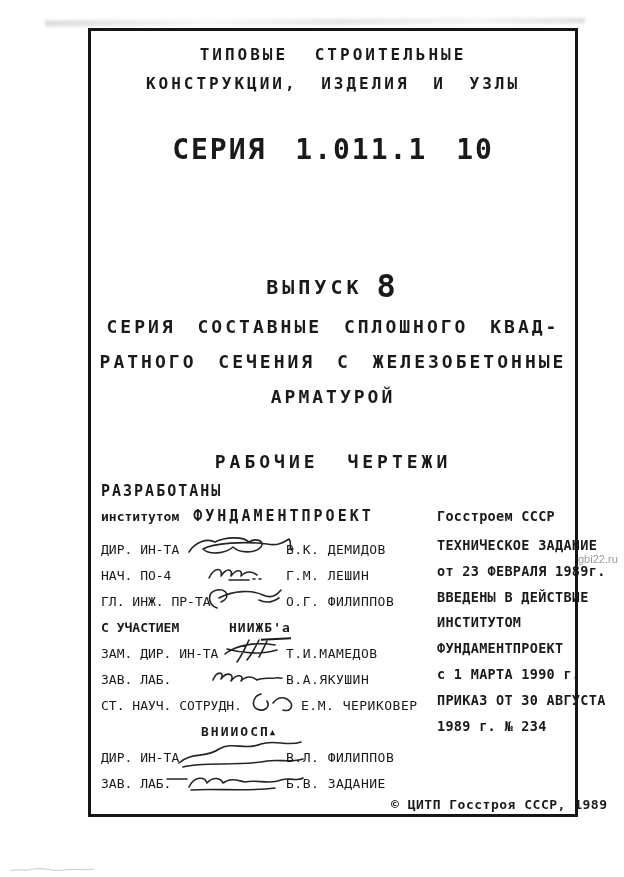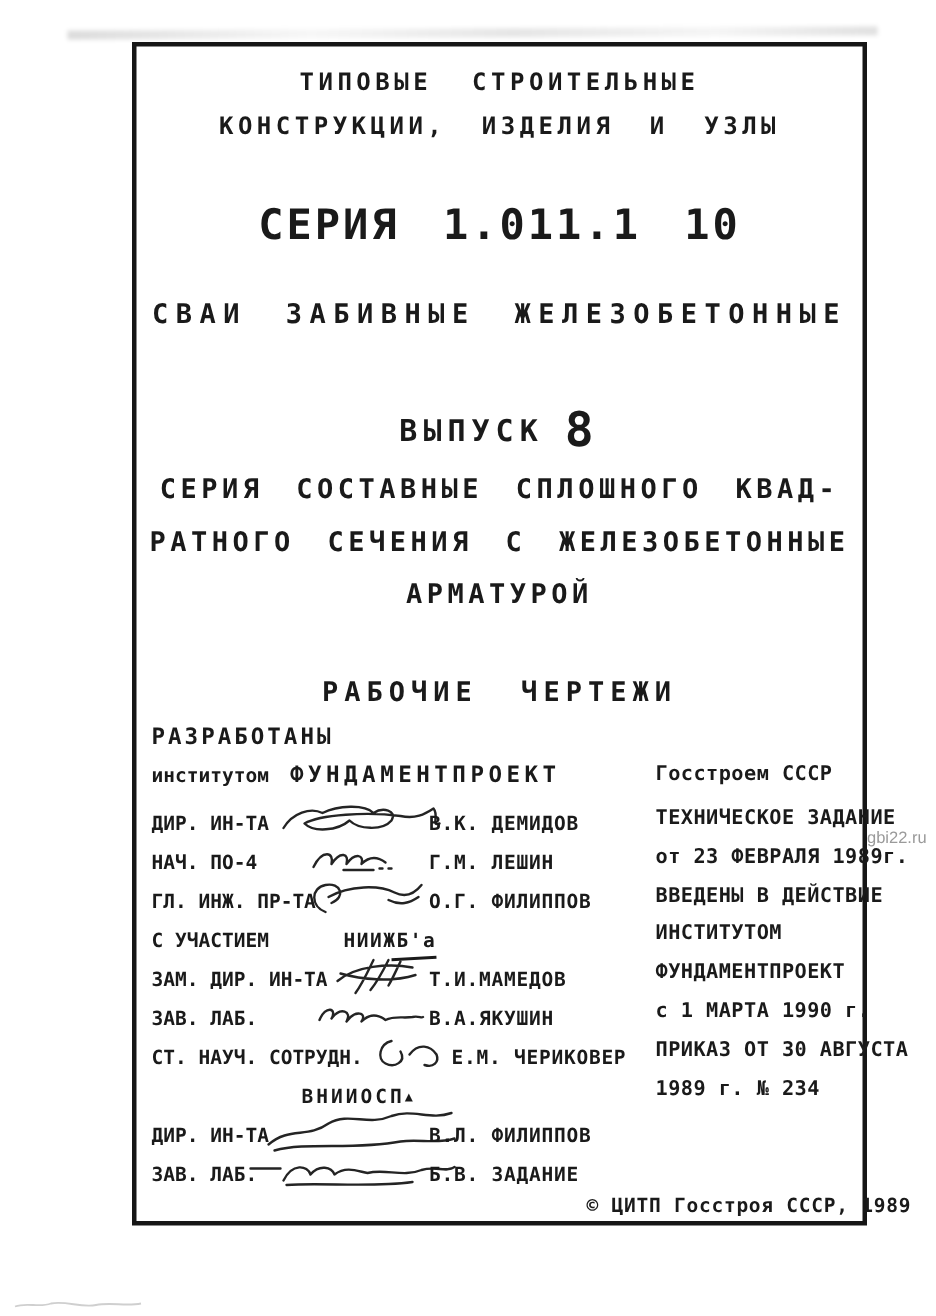--- a/index.html
+++ b/index.html
@@ -60,21 +60,21 @@
     font-size: 15px; letter-spacing: 2px; font-weight: 600;
   }
   .col-heading-right {
     position: absolute; top: 451px; left: 346px; width: 190px; text-align: center;
     font-size: 15px; letter-spacing: 2px; font-weight: 600;
   }
   .left-col { position: absolute; top: 476px; left: 10px; width: 334px; }
   .right-col { position: absolute; top: 477px; left: 346px; width: 190px; }
   .inst-line { height: 30px; font-size: 13px; font-weight: 600; white-space: nowrap; }
   .inst-name { font-size: 15px; letter-spacing: 3px; margin-left: 14px; font-weight: 700; }
-  .srow { position: relative; height: 26px; font-size: 13px; font-weight: 700; white-space: nowrap; }
+  .srow { position: relative; height: 26px; font-size: 13px; font-weight: 400; white-space: nowrap; }
   .srow .role { position: absolute; left: 0; top: 5px; }
   .srow .name { position: absolute; left: 185px; top: 5px; letter-spacing: 0.5px; }
   .srow .sig { position: absolute; left: 84px; top: -3px; }
   .srow .sig svg { overflow: visible; }
   .participation { position: relative; height: 26px; font-size: 13px; font-weight: 600; }
   .participation .p-label { position: absolute; left: 0; top: 5px; }
   .participation .p-name { position: absolute; left: 128px; top: 5px; letter-spacing: 1px; }
   .p-underline { position: absolute; left: 160px; top: 23px; width: 30px; height: 2px; background: #1a1a1a; transform: rotate(-3deg); }
   .vniiosp-line { position: relative; height: 26px; font-size: 13px; font-weight: 700; }
   .vniiosp-line .p-name2 { position: absolute; left: 100px; top: 5px; letter-spacing: 2px; }
@@ -100,21 +100,20 @@
 
 <div class="scan-noise"></div>
 
 <div class="sheet">
 
   <div class="org-line1 center">ТИПОВЫЕ СТРОИТЕЛЬНЫЕ</div>
   <div class="org-line2 center">КОНСТРУКЦИИ, ИЗДЕЛИЯ И УЗЛЫ</div>
 
   <div class="series center">СЕРИЯ 1.011.1 10</div>
 
-  <div class="subtitle center">СВАИ ЗАБИВНЫЕ ЖЕЛЕЗОБЕТОННЫЕ</div>
 
   <div class="issue-line center">
     <span>ВЫПУСК</span><span class="issue-num">8</span>
   </div>
 
   <div class="issue-title center">
     <div>СЕРИЯ СОСТАВНЫЕ СПЛОШНОГО КВАД-</div>
     <div>РАТНОГО СЕЧЕНИЯ С ЖЕЛЕЗОБЕТОННЫЕ</div>
     <div>АРМАТУРОЙ</div>
   </div>

